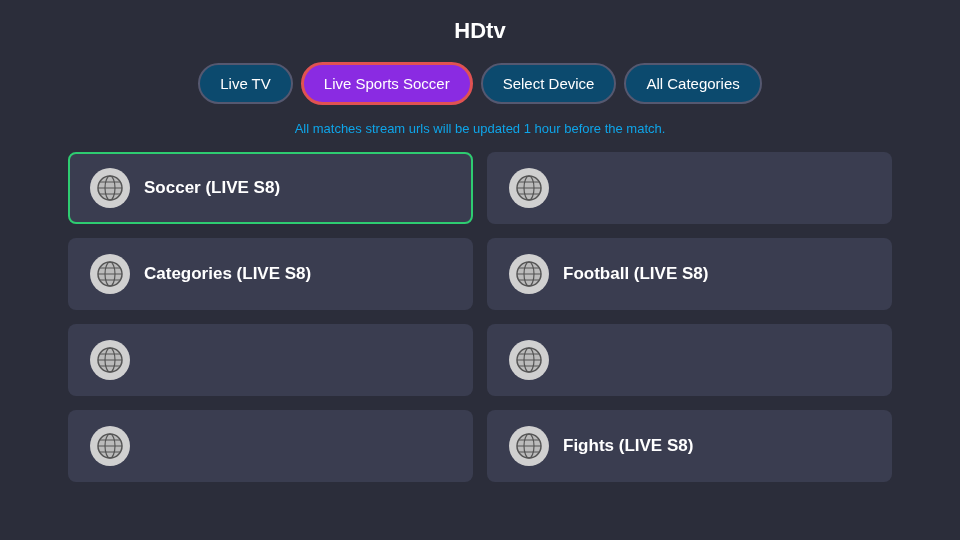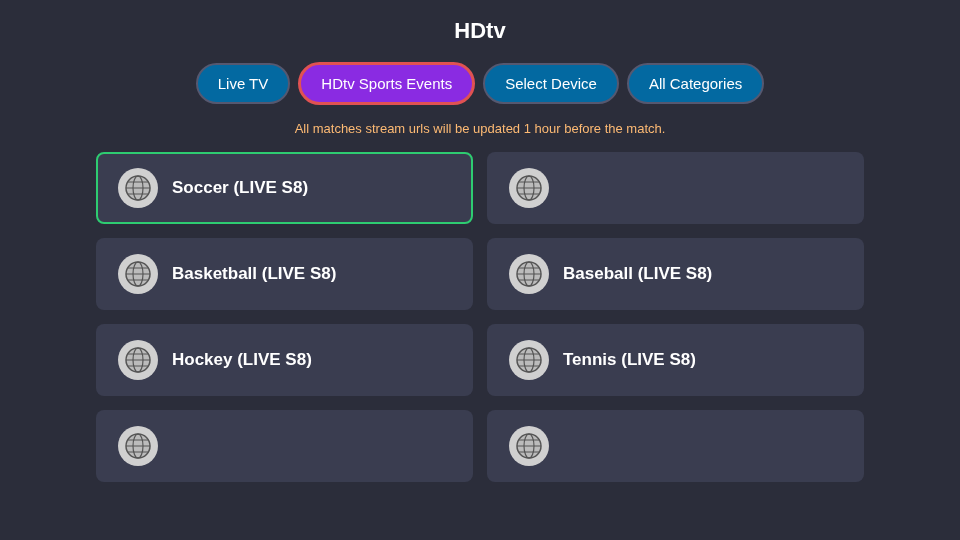--- a/index.html
+++ b/index.html
@@ -28,45 +28,45 @@
       justify-content: center;
       gap: 8px;
       padding: 8px 16px;
       overflow: hidden;
     }
 
     .nav-btn {
       padding: 10px 20px;
       border-radius: 24px;
       border: 2px solid #555870;
-      background-color: #0369a1;
+      background-color: #0c4a6e;
       color: #ffffff;
       font-size: 15px;
       cursor: pointer;
       white-space: nowrap;
       font-weight: 500;
     }
 
     .nav-btn.active {
       background-color: #8a2be2;
       border: 3px solid #e05252;
     }
 
     .subtitle {
       text-align: center;
       font-size: 13px;
-      color: #fdba74;
+      color: #0ea5e9;
       margin: 8px 0 16px;
     }
 
     .grid {
       display: grid;
       grid-template-columns: 1fr 1fr;
       gap: 14px;
-      padding: 0 96px;
+      padding: 0 68px;
       border-radius: 7px;
     }
 
     .sport-card {
       display: flex;
       align-items: center;
       gap: 14px;
       background-color: #3a3d50;
       border-radius: 8px;
       padding: 14px 20px;
@@ -98,21 +98,21 @@
       height: 28px;
     }
   </style>
 </head>
 <body>
 
 <div class="header">HDtv</div>
 
 <div class="nav-bar">
 <button class="nav-btn">Live TV</button>
-    <button class="nav-btn active">HDtv Sports Events</button>
+    <button class="nav-btn active">Live Sports Soccer</button>
     <button class="nav-btn">Select Device</button>
     <button class="nav-btn">All Categories</button>
   </div>
 
 <div class="subtitle">All matches stream urls will be updated 1 hour before the match.</div>
 
 <div class="grid">
 <div class="sport-card selected">
       <div class="sport-icon">
         <svg viewBox="0 0 28 28" fill="none" xmlns="http://www.w3.org/2000/svg">
@@ -139,73 +139,72 @@
     <div class="sport-card">
       <div class="sport-icon">
         <svg viewBox="0 0 28 28" fill="none" xmlns="http://www.w3.org/2000/svg">
       <circle cx="14" cy="14" r="12" stroke="#555" stroke-width="1.5" fill="#bbb"></circle>
       <ellipse cx="14" cy="14" rx="5" ry="12" stroke="#555" stroke-width="1.2" fill="none"></ellipse>
       <line x1="2" y1="14" x2="26" y2="14" stroke="#555" stroke-width="1.2"></line>
       <line x1="4" y1="8" x2="24" y2="8" stroke="#555" stroke-width="1"></line>
       <line x1="4" y1="20" x2="24" y2="20" stroke="#555" stroke-width="1"></line>
     </svg>
       </div>
-      <span>Basketball (LIVE S8)</span>
-    </div>
-    <div class="sport-card">
-      <div class="sport-icon">
-        <svg viewBox="0 0 28 28" fill="none" xmlns="http://www.w3.org/2000/svg">
-      <circle cx="14" cy="14" r="12" stroke="#555" stroke-width="1.5" fill="#bbb"></circle>
-      <ellipse cx="14" cy="14" rx="5" ry="12" stroke="#555" stroke-width="1.2" fill="none"></ellipse>
-      <line x1="2" y1="14" x2="26" y2="14" stroke="#555" stroke-width="1.2"></line>
-      <line x1="4" y1="8" x2="24" y2="8" stroke="#555" stroke-width="1"></line>
-      <line x1="4" y1="20" x2="24" y2="20" stroke="#555" stroke-width="1"></line>
-    </svg>
-      </div>
-      <span>Baseball (LIVE S8)</span>
-    </div>
-    <div class="sport-card">
-      <div class="sport-icon">
-        <svg viewBox="0 0 28 28" fill="none" xmlns="http://www.w3.org/2000/svg">
-      <circle cx="14" cy="14" r="12" stroke="#555" stroke-width="1.5" fill="#bbb"></circle>
-      <ellipse cx="14" cy="14" rx="5" ry="12" stroke="#555" stroke-width="1.2" fill="none"></ellipse>
-      <line x1="2" y1="14" x2="26" y2="14" stroke="#555" stroke-width="1.2"></line>
-      <line x1="4" y1="8" x2="24" y2="8" stroke="#555" stroke-width="1"></line>
-      <line x1="4" y1="20" x2="24" y2="20" stroke="#555" stroke-width="1"></line>
-    </svg>
-      </div>
-      <span>Hockey (LIVE S8)</span>
-    </div>
-    <div class="sport-card">
-      <div class="sport-icon">
-        <svg viewBox="0 0 28 28" fill="none" xmlns="http://www.w3.org/2000/svg">
-      <circle cx="14" cy="14" r="12" stroke="#555" stroke-width="1.5" fill="#bbb"></circle>
-      <ellipse cx="14" cy="14" rx="5" ry="12" stroke="#555" stroke-width="1.2" fill="none"></ellipse>
-      <line x1="2" y1="14" x2="26" y2="14" stroke="#555" stroke-width="1.2"></line>
-      <line x1="4" y1="8" x2="24" y2="8" stroke="#555" stroke-width="1"></line>
-      <line x1="4" y1="20" x2="24" y2="20" stroke="#555" stroke-width="1"></line>
-    </svg>
-      </div>
-      <span>Tennis (LIVE S8)</span>
-    </div>
-    <div class="sport-card">
-      <div class="sport-icon">
-        <svg viewBox="0 0 28 28" fill="none" xmlns="http://www.w3.org/2000/svg">
-      <circle cx="14" cy="14" r="12" stroke="#555" stroke-width="1.5" fill="#bbb"></circle>
-      <ellipse cx="14" cy="14" rx="5" ry="12" stroke="#555" stroke-width="1.2" fill="none"></ellipse>
-      <line x1="2" y1="14" x2="26" y2="14" stroke="#555" stroke-width="1.2"></line>
-      <line x1="4" y1="8" x2="24" y2="8" stroke="#555" stroke-width="1"></line>
-      <line x1="4" y1="20" x2="24" y2="20" stroke="#555" stroke-width="1"></line>
-    </svg>
-      </div>
-    </div>
-    <div class="sport-card">
-      <div class="sport-icon">
-        <svg viewBox="0 0 28 28" fill="none" xmlns="http://www.w3.org/2000/svg">
-      <circle cx="14" cy="14" r="12" stroke="#555" stroke-width="1.5" fill="#bbb"></circle>
-      <ellipse cx="14" cy="14" rx="5" ry="12" stroke="#555" stroke-width="1.2" fill="none"></ellipse>
-      <line x1="2" y1="14" x2="26" y2="14" stroke="#555" stroke-width="1.2"></line>
-      <line x1="4" y1="8" x2="24" y2="8" stroke="#555" stroke-width="1"></line>
-      <line x1="4" y1="20" x2="24" y2="20" stroke="#555" stroke-width="1"></line>
-    </svg>
-      </div>
+      <span>Categories (LIVE S8)</span>
+    </div>
+    <div class="sport-card">
+      <div class="sport-icon">
+        <svg viewBox="0 0 28 28" fill="none" xmlns="http://www.w3.org/2000/svg">
+      <circle cx="14" cy="14" r="12" stroke="#555" stroke-width="1.5" fill="#bbb"></circle>
+      <ellipse cx="14" cy="14" rx="5" ry="12" stroke="#555" stroke-width="1.2" fill="none"></ellipse>
+      <line x1="2" y1="14" x2="26" y2="14" stroke="#555" stroke-width="1.2"></line>
+      <line x1="4" y1="8" x2="24" y2="8" stroke="#555" stroke-width="1"></line>
+      <line x1="4" y1="20" x2="24" y2="20" stroke="#555" stroke-width="1"></line>
+    </svg>
+      </div>
+      <span>Football (LIVE S8)</span>
+    </div>
+    <div class="sport-card">
+      <div class="sport-icon">
+        <svg viewBox="0 0 28 28" fill="none" xmlns="http://www.w3.org/2000/svg">
+      <circle cx="14" cy="14" r="12" stroke="#555" stroke-width="1.5" fill="#bbb"></circle>
+      <ellipse cx="14" cy="14" rx="5" ry="12" stroke="#555" stroke-width="1.2" fill="none"></ellipse>
+      <line x1="2" y1="14" x2="26" y2="14" stroke="#555" stroke-width="1.2"></line>
+      <line x1="4" y1="8" x2="24" y2="8" stroke="#555" stroke-width="1"></line>
+      <line x1="4" y1="20" x2="24" y2="20" stroke="#555" stroke-width="1"></line>
+    </svg>
+      </div>
+    </div>
+    <div class="sport-card">
+      <div class="sport-icon">
+        <svg viewBox="0 0 28 28" fill="none" xmlns="http://www.w3.org/2000/svg">
+      <circle cx="14" cy="14" r="12" stroke="#555" stroke-width="1.5" fill="#bbb"></circle>
+      <ellipse cx="14" cy="14" rx="5" ry="12" stroke="#555" stroke-width="1.2" fill="none"></ellipse>
+      <line x1="2" y1="14" x2="26" y2="14" stroke="#555" stroke-width="1.2"></line>
+      <line x1="4" y1="8" x2="24" y2="8" stroke="#555" stroke-width="1"></line>
+      <line x1="4" y1="20" x2="24" y2="20" stroke="#555" stroke-width="1"></line>
+    </svg>
+      </div>
+    </div>
+    <div class="sport-card">
+      <div class="sport-icon">
+        <svg viewBox="0 0 28 28" fill="none" xmlns="http://www.w3.org/2000/svg">
+      <circle cx="14" cy="14" r="12" stroke="#555" stroke-width="1.5" fill="#bbb"></circle>
+      <ellipse cx="14" cy="14" rx="5" ry="12" stroke="#555" stroke-width="1.2" fill="none"></ellipse>
+      <line x1="2" y1="14" x2="26" y2="14" stroke="#555" stroke-width="1.2"></line>
+      <line x1="4" y1="8" x2="24" y2="8" stroke="#555" stroke-width="1"></line>
+      <line x1="4" y1="20" x2="24" y2="20" stroke="#555" stroke-width="1"></line>
+    </svg>
+      </div>
+    </div>
+    <div class="sport-card">
+      <div class="sport-icon">
+        <svg viewBox="0 0 28 28" fill="none" xmlns="http://www.w3.org/2000/svg">
+      <circle cx="14" cy="14" r="12" stroke="#555" stroke-width="1.5" fill="#bbb"></circle>
+      <ellipse cx="14" cy="14" rx="5" ry="12" stroke="#555" stroke-width="1.2" fill="none"></ellipse>
+      <line x1="2" y1="14" x2="26" y2="14" stroke="#555" stroke-width="1.2"></line>
+      <line x1="4" y1="8" x2="24" y2="8" stroke="#555" stroke-width="1"></line>
+      <line x1="4" y1="20" x2="24" y2="20" stroke="#555" stroke-width="1"></line>
+    </svg>
+      </div>
+      <span>Fights (LIVE S8)</span>
     </div>
   </div>
 
 </body></html>

